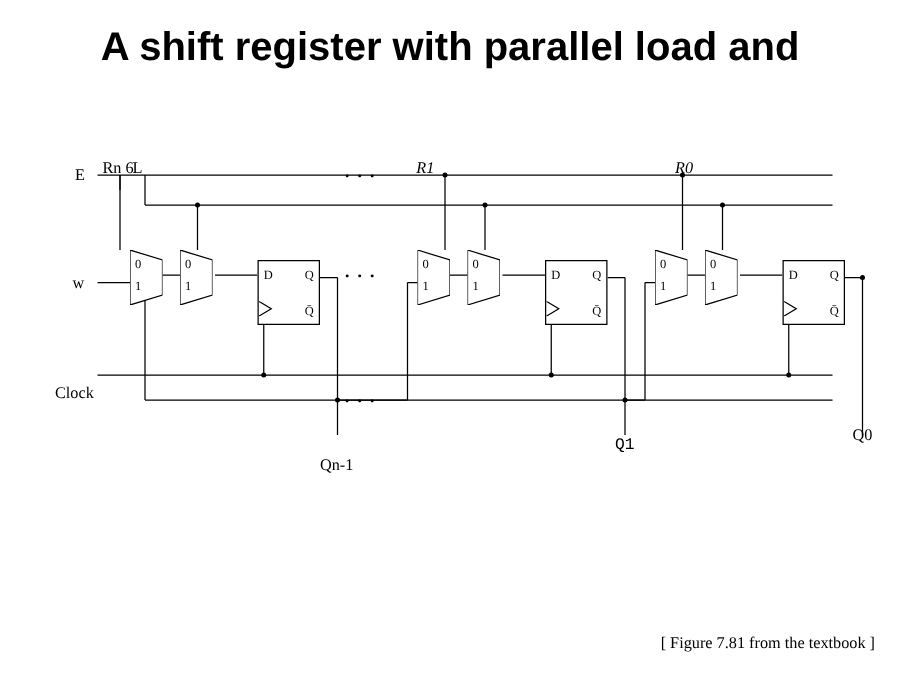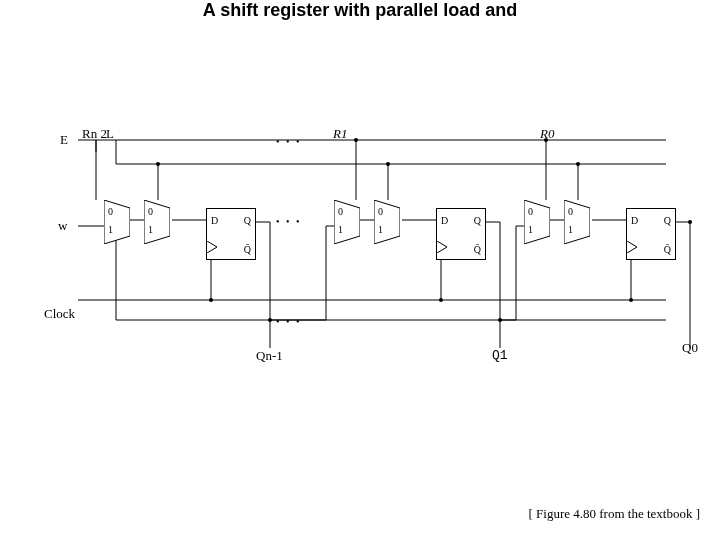--- a/index.html
+++ b/index.html
@@ -5,24 +5,24 @@
   body {
     margin: 0;
     padding: 0;
     width: 720px;
     height: 540px;
     font-family: Arial, sans-serif;
     background: #fff;
     position: relative;
   }
   .title {
-    font-size: 18px;
+    font-size: 32px;
     font-weight: bold;
     text-align: center;
-    padding-top: 0;
+    padding-top: 18px;
     line-height: 1.2;
   }
   .diagram {
     position: absolute;
     top: 130px;
     left: 56px;
     width: 640px;
     height: 240px;
     font-family: "Times New Roman", serif;
   }
@@ -121,21 +121,21 @@
 
     <line x1="74" y1="90" x2="88" y2="90"></line>
     <line x1="116" y1="90" x2="150" y2="90"></line>
     <line x1="304" y1="90" x2="318" y2="90"></line>
     <line x1="346" y1="90" x2="380" y2="90"></line>
     <line x1="494" y1="90" x2="508" y2="90"></line>
     <line x1="536" y1="90" x2="570" y2="90"></line>
   </svg>
 
   <span class="lbl" style="left:4px; top:2px;">E</span>
-  <span class="lbl" style="left:26px; top:-4px;">Rn 2</span>
+  <span class="lbl" style="left:26px; top:-4px;">Rn 6</span>
   <span class="lbl" style="left:50px; top:-4px;">L</span>
   <span class="lbl" style="left:277px; top:-4px;font-style:italic;">R1</span>
   <span class="lbl" style="left:484px; top:-4px;font-style:italic;">R0</span>
   <span class="lbl" style="left:2px; top:88px;">w</span>
   <span class="lbl" style="left:-12px; top:176px;">Clock</span>
 
   <span class="dots" style="left:220px; top:6px;">• • •</span>
   <span class="dots" style="left:220px; top:86px;">• • •</span>
   <span class="dots" style="left:220px; top:186px;">• • •</span>
 
@@ -154,21 +154,21 @@
     <span class="lbl small" style="left:4px; top:24px;">1</span>
   </div>
   <div class="ff" style="left:150px; top:78px;">
     <span class="lbl small" style="left:4px; top:6px;">D</span>
     <span class="lbl small" style="right:4px; top:6px;">Q</span>
     <span class="lbl small" style="right:4px; bottom:4px;">Q̄</span>
     <svg width="12" height="12" style="position:absolute;left:0;bottom:6px;">
         <polyline points="0,0 10,6 0,12" fill="none" stroke="#000"></polyline>
       </svg>
   </div>
-  <span class="lbl" style="left:200px; top:218px;">Qn-1</span>
+  <span class="lbl" style="left:200px; top:234px;">Qn-1</span>
 
   <div class="mux" style="left:278px; top:70px;">
     <svg width="26" height="44">
         <polygon points="0,0 26,8 26,36 0,44" fill="#fff" stroke="#000"></polygon>
       </svg>
     <span class="lbl small" style="left:4px; top:6px;">0</span>
     <span class="lbl small" style="left:4px; top:24px;">1</span>
   </div>
   <div class="mux" style="left:318px; top:70px;">
     <svg width="26" height="44">
@@ -218,13 +218,13 @@
   <div class="node" style="left:444px; top:190px;"></div>
   <div class="node" style="left:102px; top:34px;"></div>
   <div class="node" style="left:332px; top:34px;"></div>
   <div class="node" style="left:522px; top:34px;"></div>
   <div class="node" style="left:300px; top:10px;"></div>
   <div class="node" style="left:490px; top:10px;"></div>
   <div class="node" style="left:634px; top:92px;"></div>
 
 </div>
 
-<div class="caption">[ Figure 4.80 from the textbook ]</div>
+<div class="caption">[ Figure 7.81 from the textbook ]</div>
 
 </body></html>

